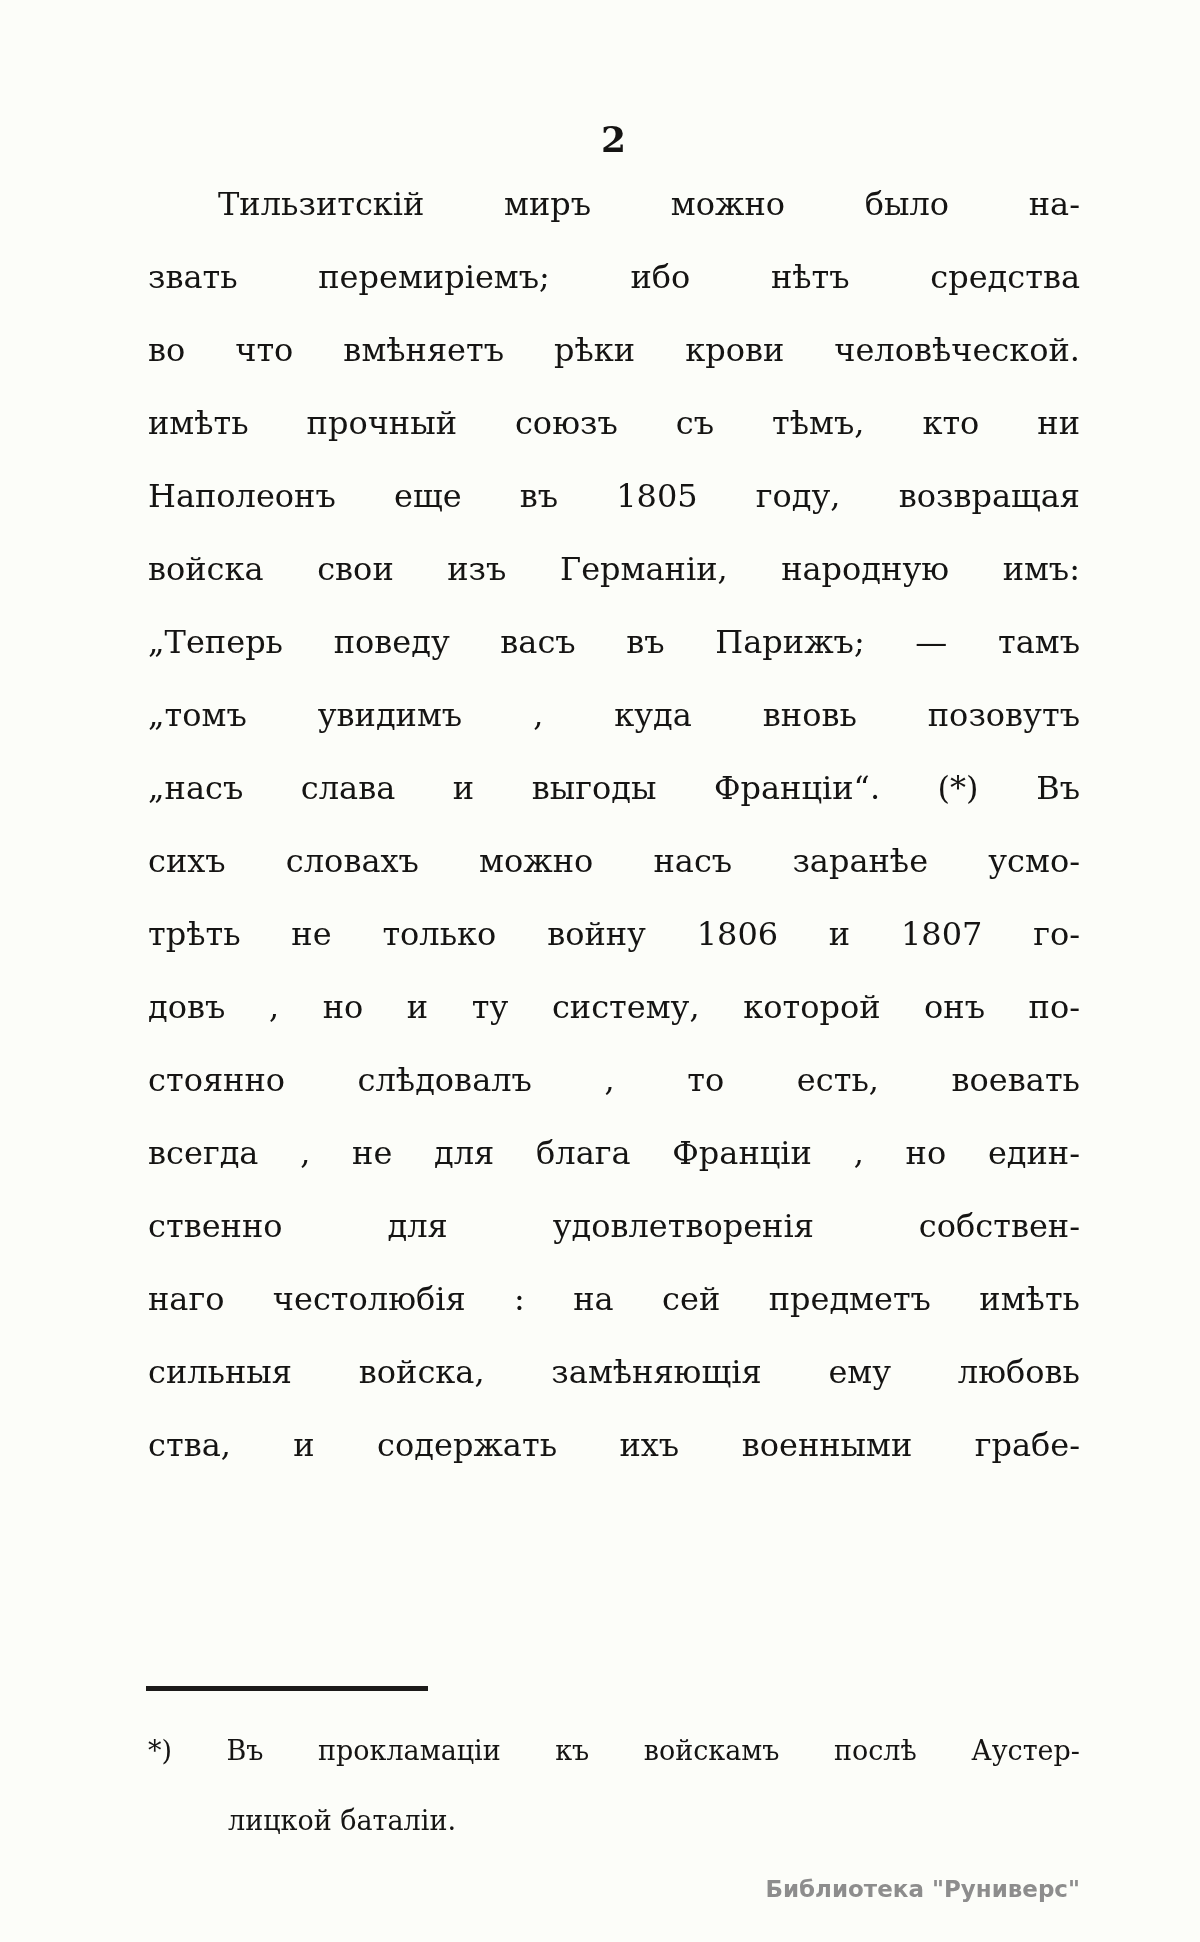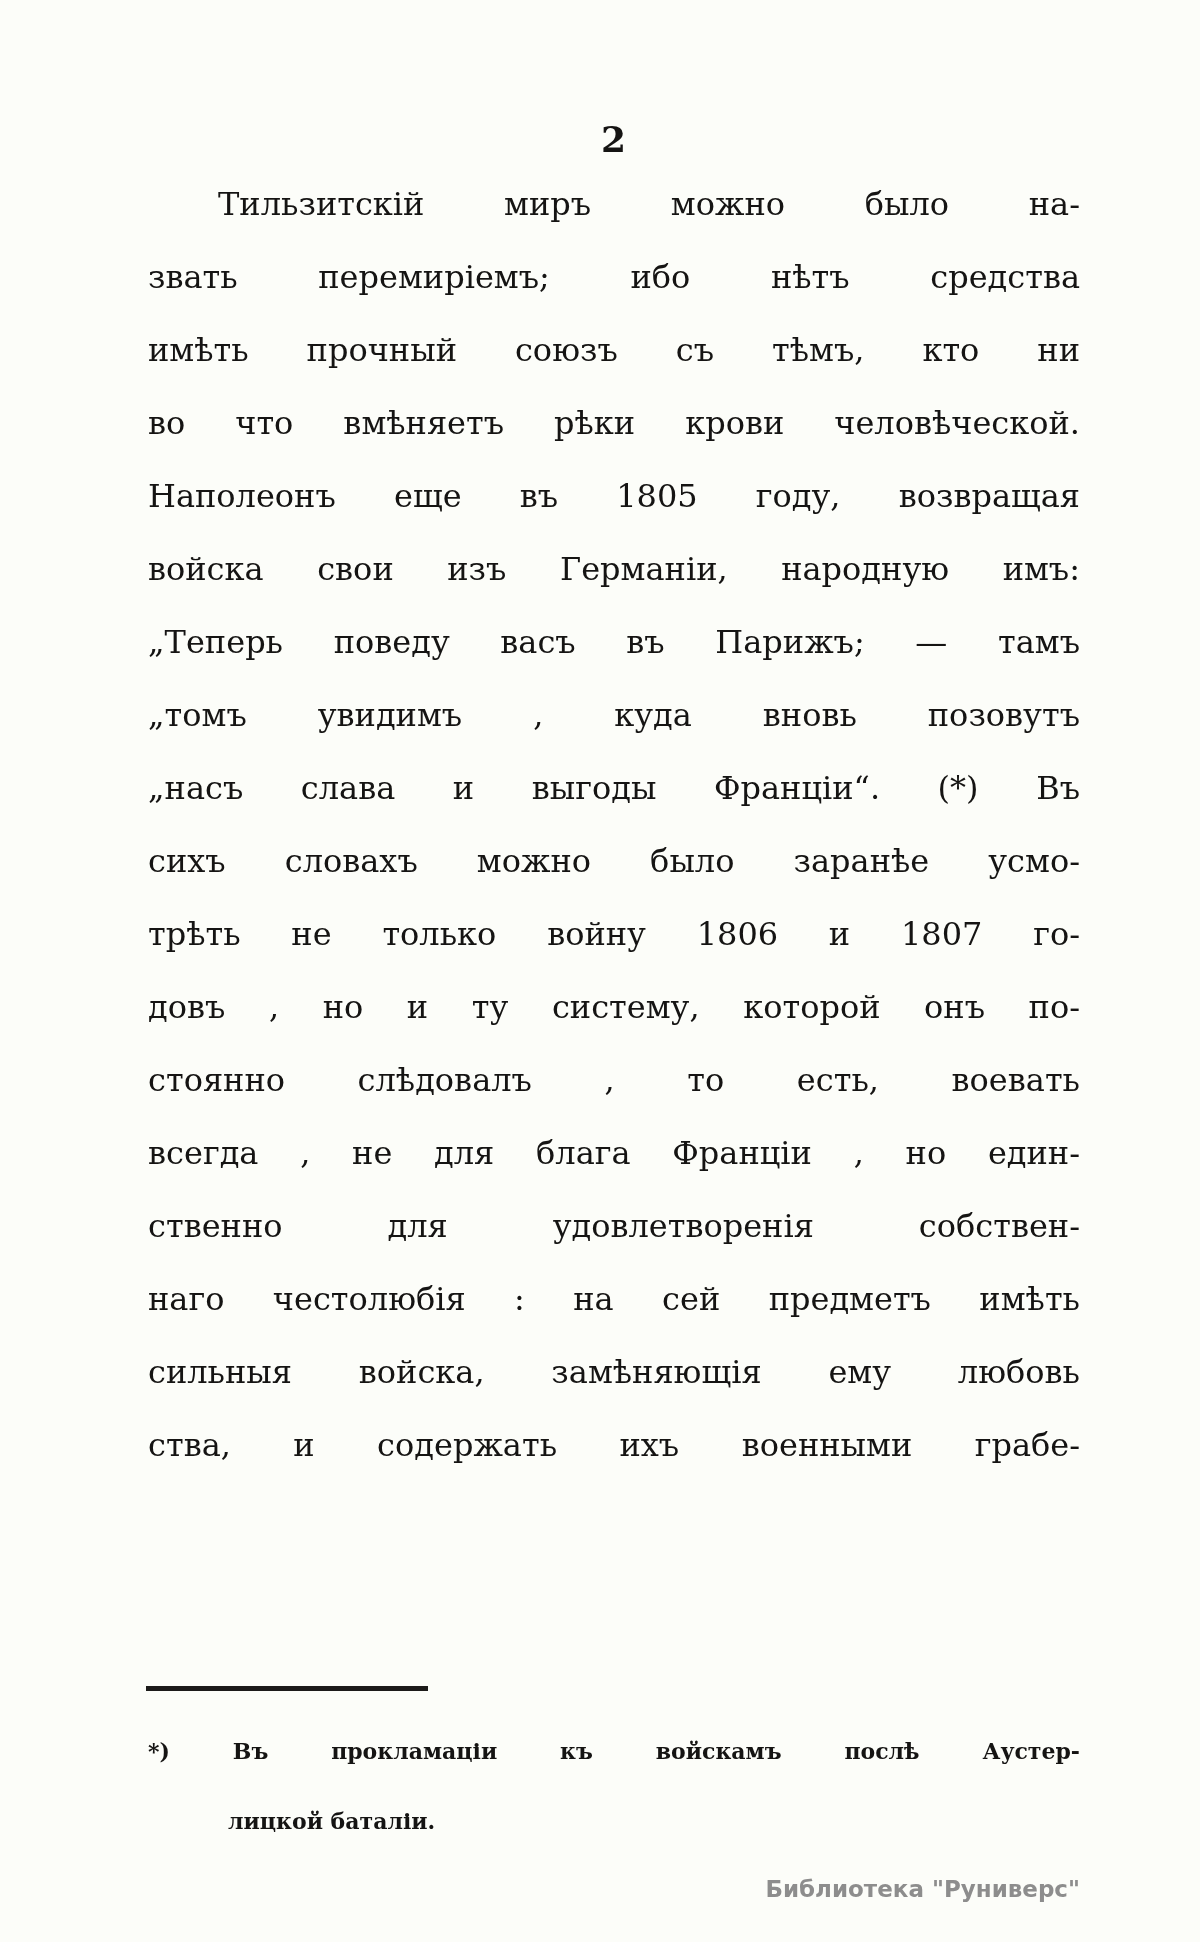--- a/index.html
+++ b/index.html
@@ -50,22 +50,22 @@
   }
   .footnote {
     position: absolute;
     top: 1716px;
     left: 148px;
     width: 932px;
   }
   .footnote .fn-line {
     height: 70px;
     line-height: 70px;
-    font-size: 22px;
-    font-weight: bold;
+    font-size: 27px;
+    font-weight: normal;
     text-align: justify;
     text-align-last: justify;
     white-space: nowrap;
     overflow: hidden;
   }
   .footnote .fn-line:last-child {
     text-align: center;
     text-align-last: left;
     padding-left: 80px;
   }
@@ -84,28 +84,28 @@
 </head>
 <body>
 
 <div class="page">
 
   <div class="pagenum">2</div>
 
   <div class="body-text">
       <div class="line">Тильзитскій миръ можно было на-</div>
       <div class="line">звать перемиріемъ; ибо нѣтъ средства</div>
+      <div class="line">во что вмѣняетъ рѣки крови человѣческой.</div>
       <div class="line">имѣть прочный союзъ съ тѣмъ, кто ни</div>
-      <div class="line">во что вмѣняетъ рѣки крови человѣческой.</div>
       <div class="line">Наполеонъ еще въ 1805 году, возвращая</div>
       <div class="line">войска свои изъ Германіи, народную имъ:</div>
       <div class="line">„Теперь поведу васъ въ Парижъ; — тамъ</div>
       <div class="line">„томъ увидимъ , куда вновь позовутъ</div>
       <div class="line">„насъ слава и выгоды Франціи“. (*) Въ</div>
-      <div class="line">сихъ словахъ можно было заранѣе усмо-</div>
+      <div class="line">сихъ словахъ можно насъ заранѣе усмо-</div>
       <div class="line">трѣть не только войну 1806 и 1807 го-</div>
       <div class="line">довъ , но и ту систему, которой онъ по-</div>
       <div class="line">стоянно слѣдовалъ , то есть, воевать</div>
       <div class="line">всегда , не для блага Франціи , но един-</div>
       <div class="line">ственно для удовлетворенія собствен-</div>
       <div class="line">наго честолюбія : на сей предметъ имѣть</div>
       <div class="line">сильныя войска, замѣняющія ему любовь</div>
       <div class="line">ства, и содержать ихъ военными грабе-</div>
     </div>
 

